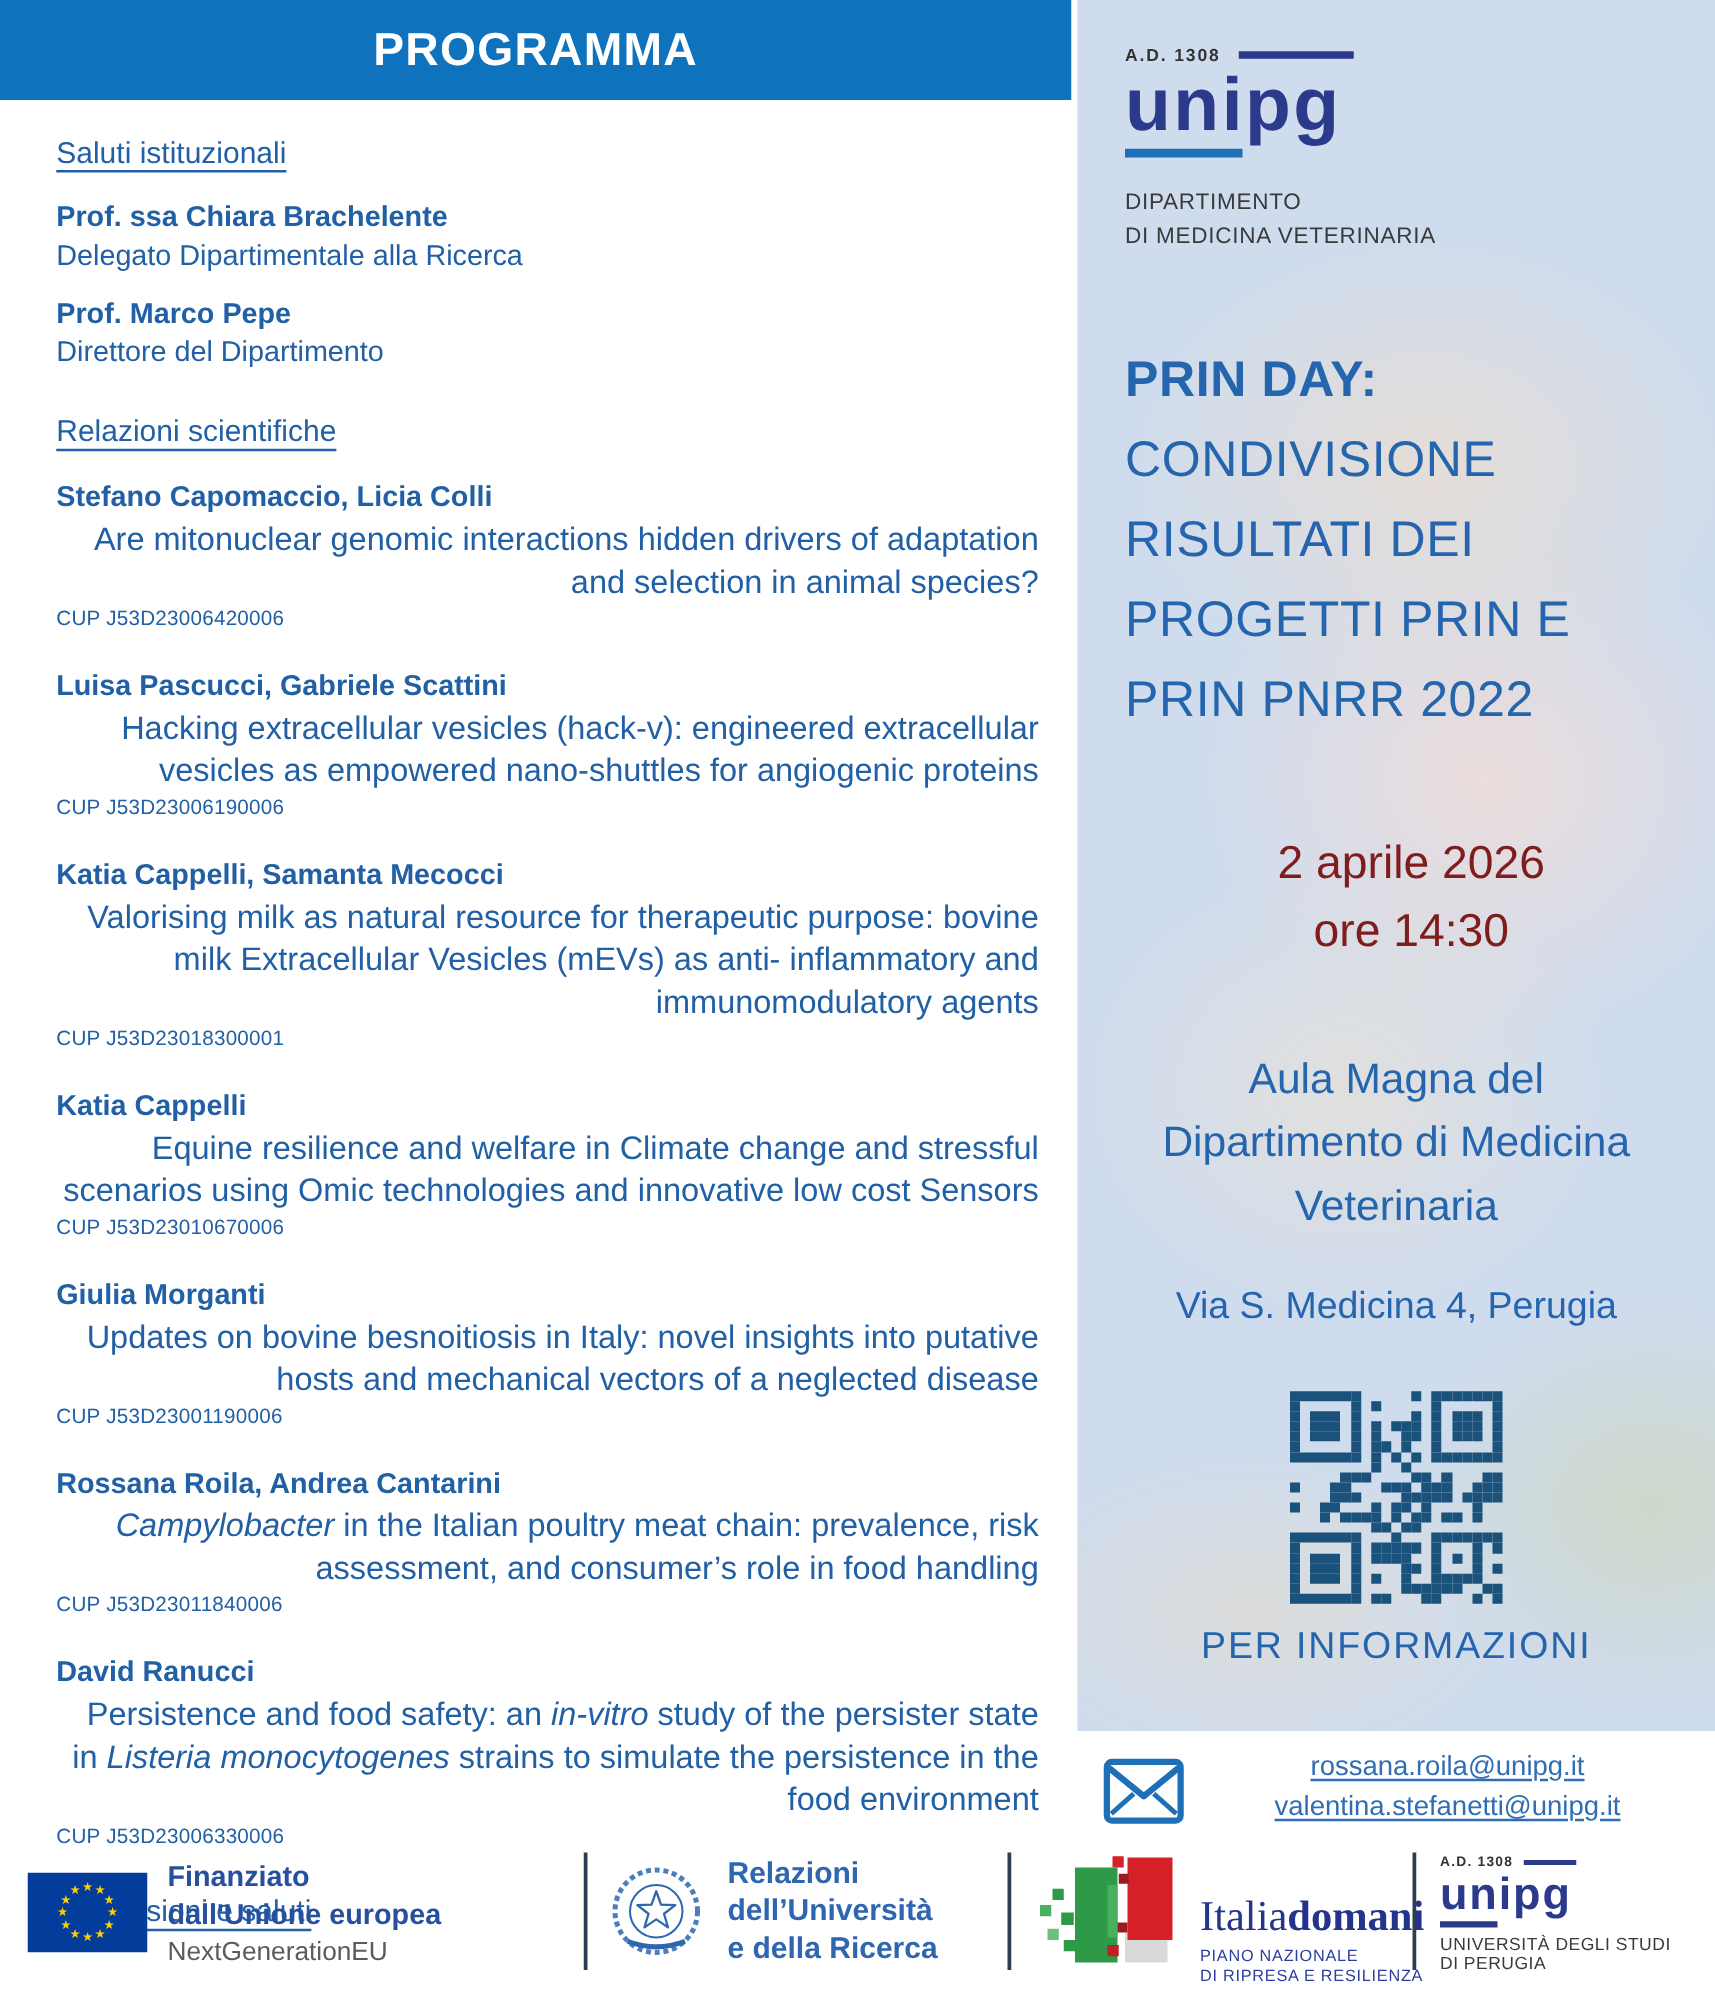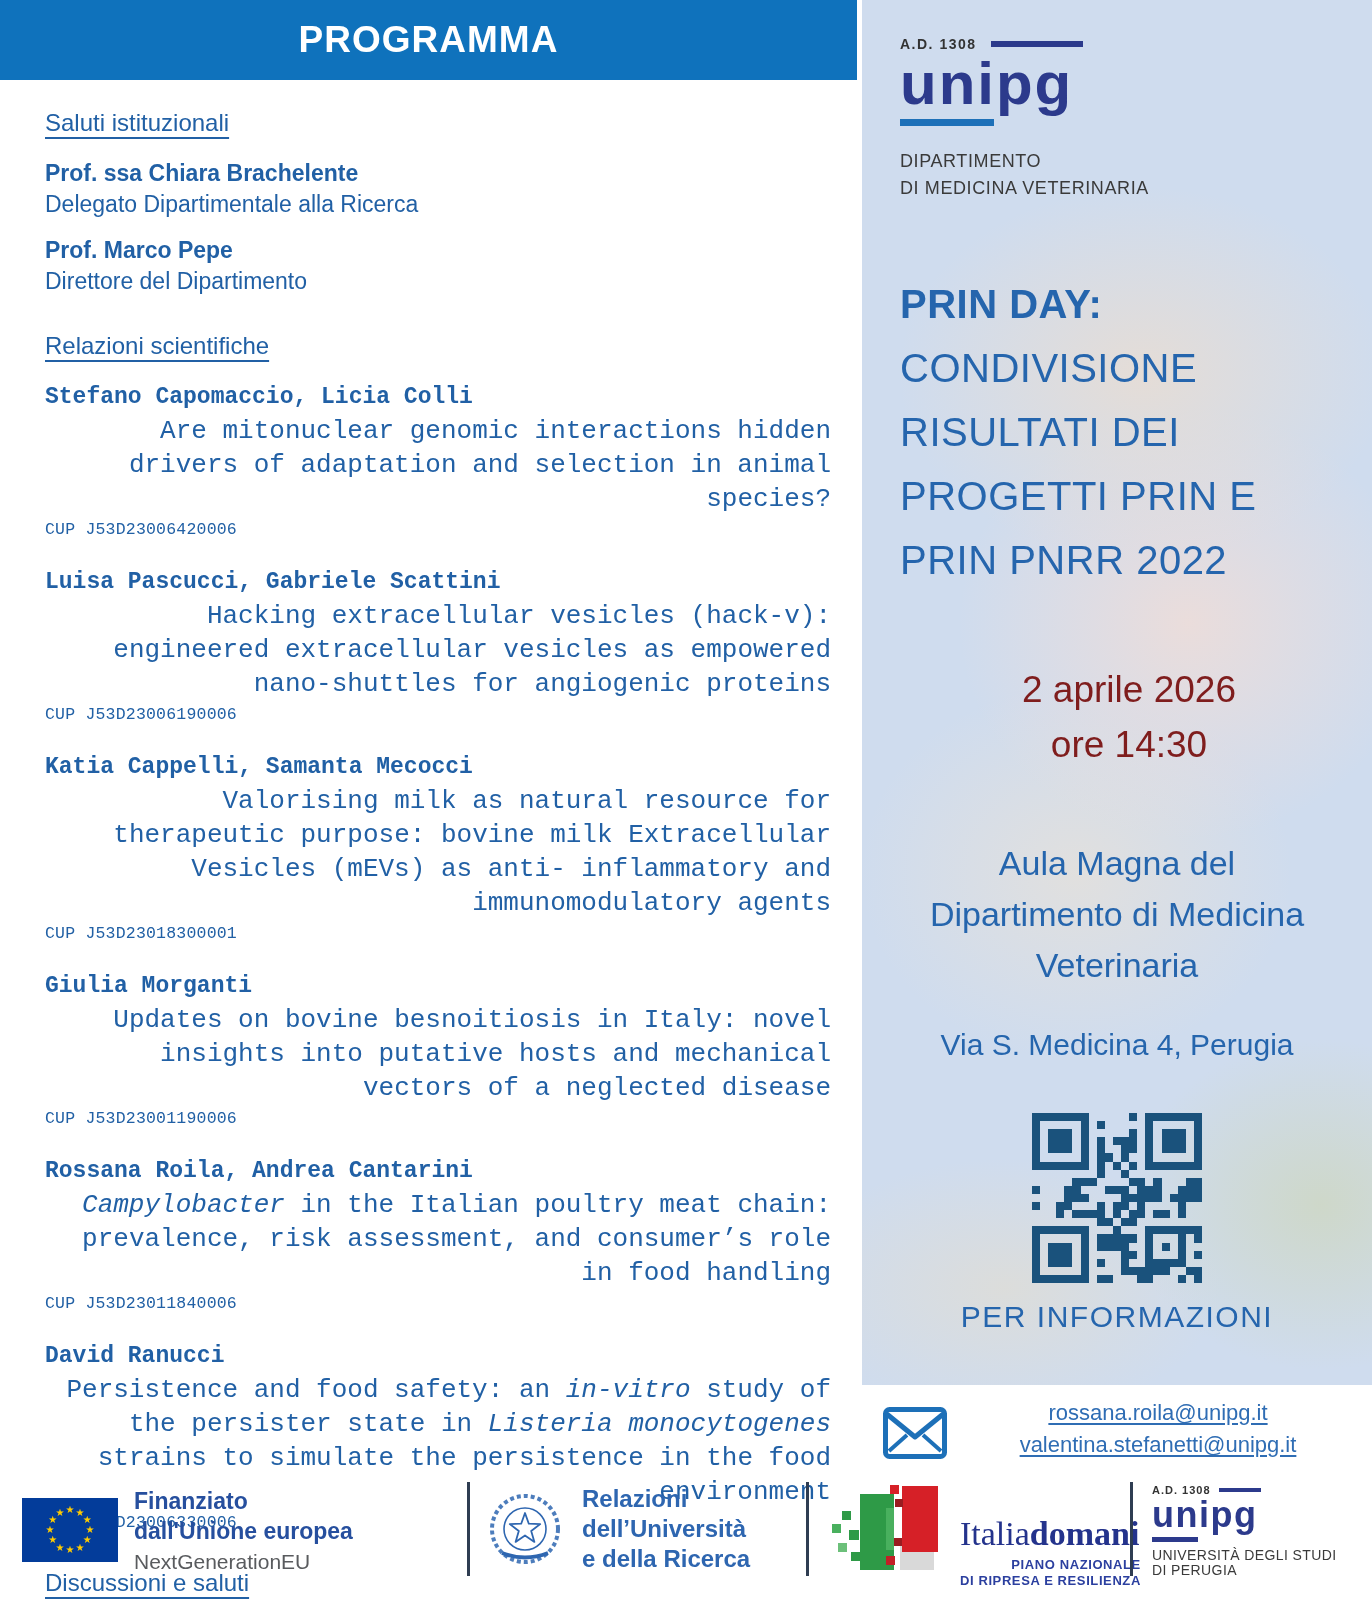--- a/index.html
+++ b/index.html
@@ -21,21 +21,21 @@
   }
   .prog-heading{
     font-size:24px;line-height:30px;
     text-decoration:underline;text-underline-offset:6px;text-decoration-thickness:2px;
     margin:34px 0 20px 0;
   }
   .prog-heading:first-child{margin-top:0;}
   .prog-person{margin-bottom:15px;}
   .prog-name{font-weight:bold;font-size:23px;line-height:31px;}
   .prog-role{font-size:23px;line-height:31px;}
-  .prog-talk{margin-bottom:25px;font-family:Liberation Mono, monospace;}
+  .prog-talk{margin-bottom:25px;}
   .prog-speakers{font-weight:bold;font-size:23px;line-height:33px;}
   .prog-title{font-size:26px;line-height:34px;text-align:right;}
   .prog-cup{font-size:16.5px;line-height:23px;letter-spacing:.2px;margin-top:2px;}
 
   
   .panel{
     position:absolute;left:862px;top:0;width:510px;height:1385px;
     background:#cfdcee;overflow:hidden;
   }
   .panel::before{ 
@@ -86,21 +86,21 @@
   .eu-l1,.eu-l2{font-size:23px;font-weight:bold;color:#264f9e;line-height:30px;}
   .eu-l3{font-size:21px;color:#595b5e;line-height:32px;}
 
   .ministry-group{position:absolute;left:488px;top:6px;display:flex;gap:20px;align-items:center;}
   .ministry-text div{font-size:24px;font-weight:bold;color:#2e66b0;line-height:30px;}
 
   .italia-group{position:absolute;left:826px;top:2px;display:flex;gap:14px;}
   .italia-text{padding-top:36px;}
   .italia-brand{font-family:"Liberation Serif", serif;font-size:34px;color:#24338c;line-height:36px;}
   .italia-brand .bold{font-weight:bold;}
-  .italia-sub{margin-top:5px;font-size:13px;font-weight:bold;color:#2b3f9f;letter-spacing:.6px;line-height:16px;text-align:right;}
+  .italia-sub{margin-top:5px;font-size:13px;font-weight:normal;color:#2b3f9f;letter-spacing:.6px;line-height:16px;}
 
   .unipg-group{position:absolute;left:1152px;top:6px;}
   .unipg-group .ad-text{font-size:11px;letter-spacing:1px;}
   .unipg-group .ad-dash{width:42px;height:4px;}
   .unipg-group .wordmark{font-size:36px;letter-spacing:1.5px;}
   .unipg-group .wd-underline{width:46px;height:5px;background:#2c3a8c;}
   .unipg-sub{margin-top:6px;font-size:14px;color:#3a3a3a;letter-spacing:.4px;line-height:15px;}
 
   i{font-style:italic;}
 </style>
@@ -129,20 +129,25 @@
     </div>
     <div class="prog-talk">
       <div class="prog-speakers">Luisa Pascucci, Gabriele Scattini</div>
       <div class="prog-title"><span>Hacking extracellular vesicles (hack-v): engineered extracellular vesicles as empowered nano-shuttles for angiogenic proteins</span></div>
       <div class="prog-cup">CUP J53D23006190006</div>
     </div>
     <div class="prog-talk">
       <div class="prog-speakers">Katia Cappelli, Samanta Mecocci</div>
       <div class="prog-title"><span>Valorising milk as natural resource for therapeutic purpose: bovine milk Extracellular Vesicles (mEVs) as anti- inflammatory and immunomodulatory agents</span></div>
       <div class="prog-cup">CUP J53D23018300001</div>
+    </div>
+    <div class="prog-talk">
+      <div class="prog-speakers">Katia Cappelli</div>
+      <div class="prog-title"><span>Equine resilience and welfare in Climate change and stressful scenarios using Omic technologies and innovative low cost Sensors</span></div>
+      <div class="prog-cup">CUP J53D23010670006</div>
     </div>
     <div class="prog-talk">
       <div class="prog-speakers">Giulia Morganti</div>
       <div class="prog-title"><span>Updates on bovine besnoitiosis in Italy: novel insights into putative hosts and mechanical vectors of a neglected disease</span></div>
       <div class="prog-cup">CUP J53D23001190006</div>
     </div>
     <div class="prog-talk">
       <div class="prog-speakers">Rossana Roila, Andrea Cantarini</div>
       <div class="prog-title"><i>Campylobacter</i><span> in the Italian poultry meat chain: prevalence, risk assessment, and consumer’s role in food handling</span></div>
       <div class="prog-cup">CUP J53D23011840006</div>

